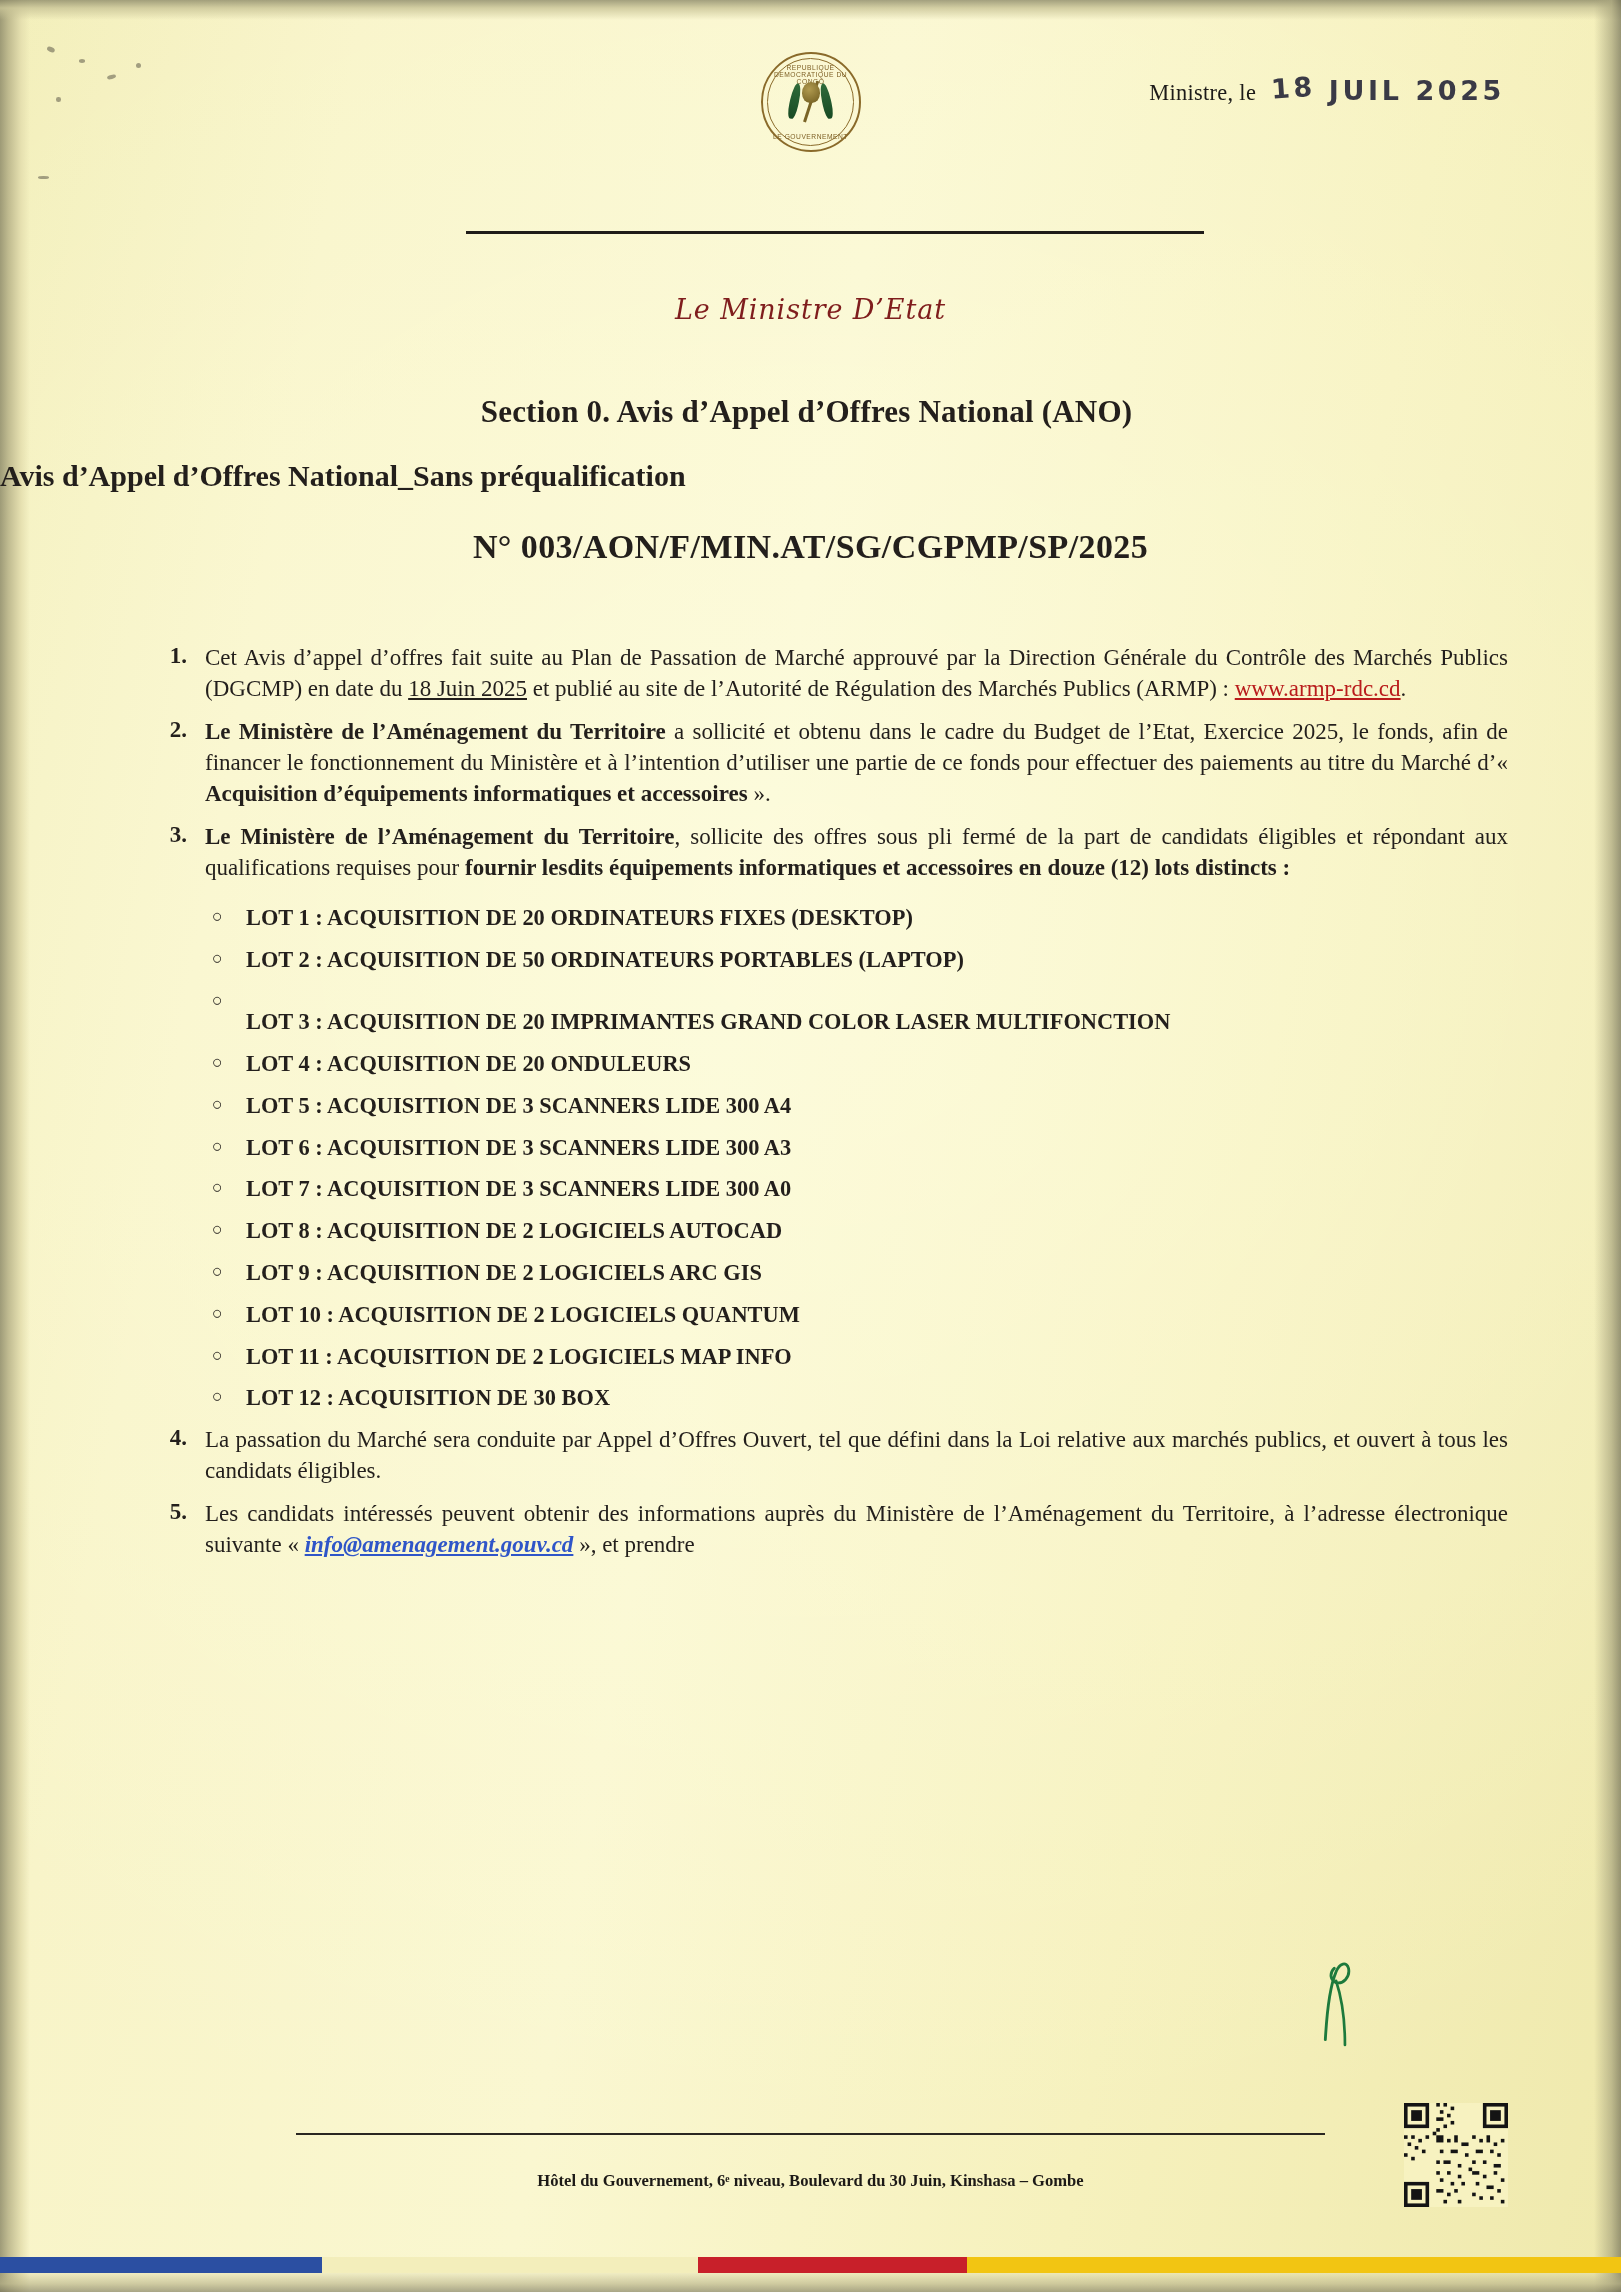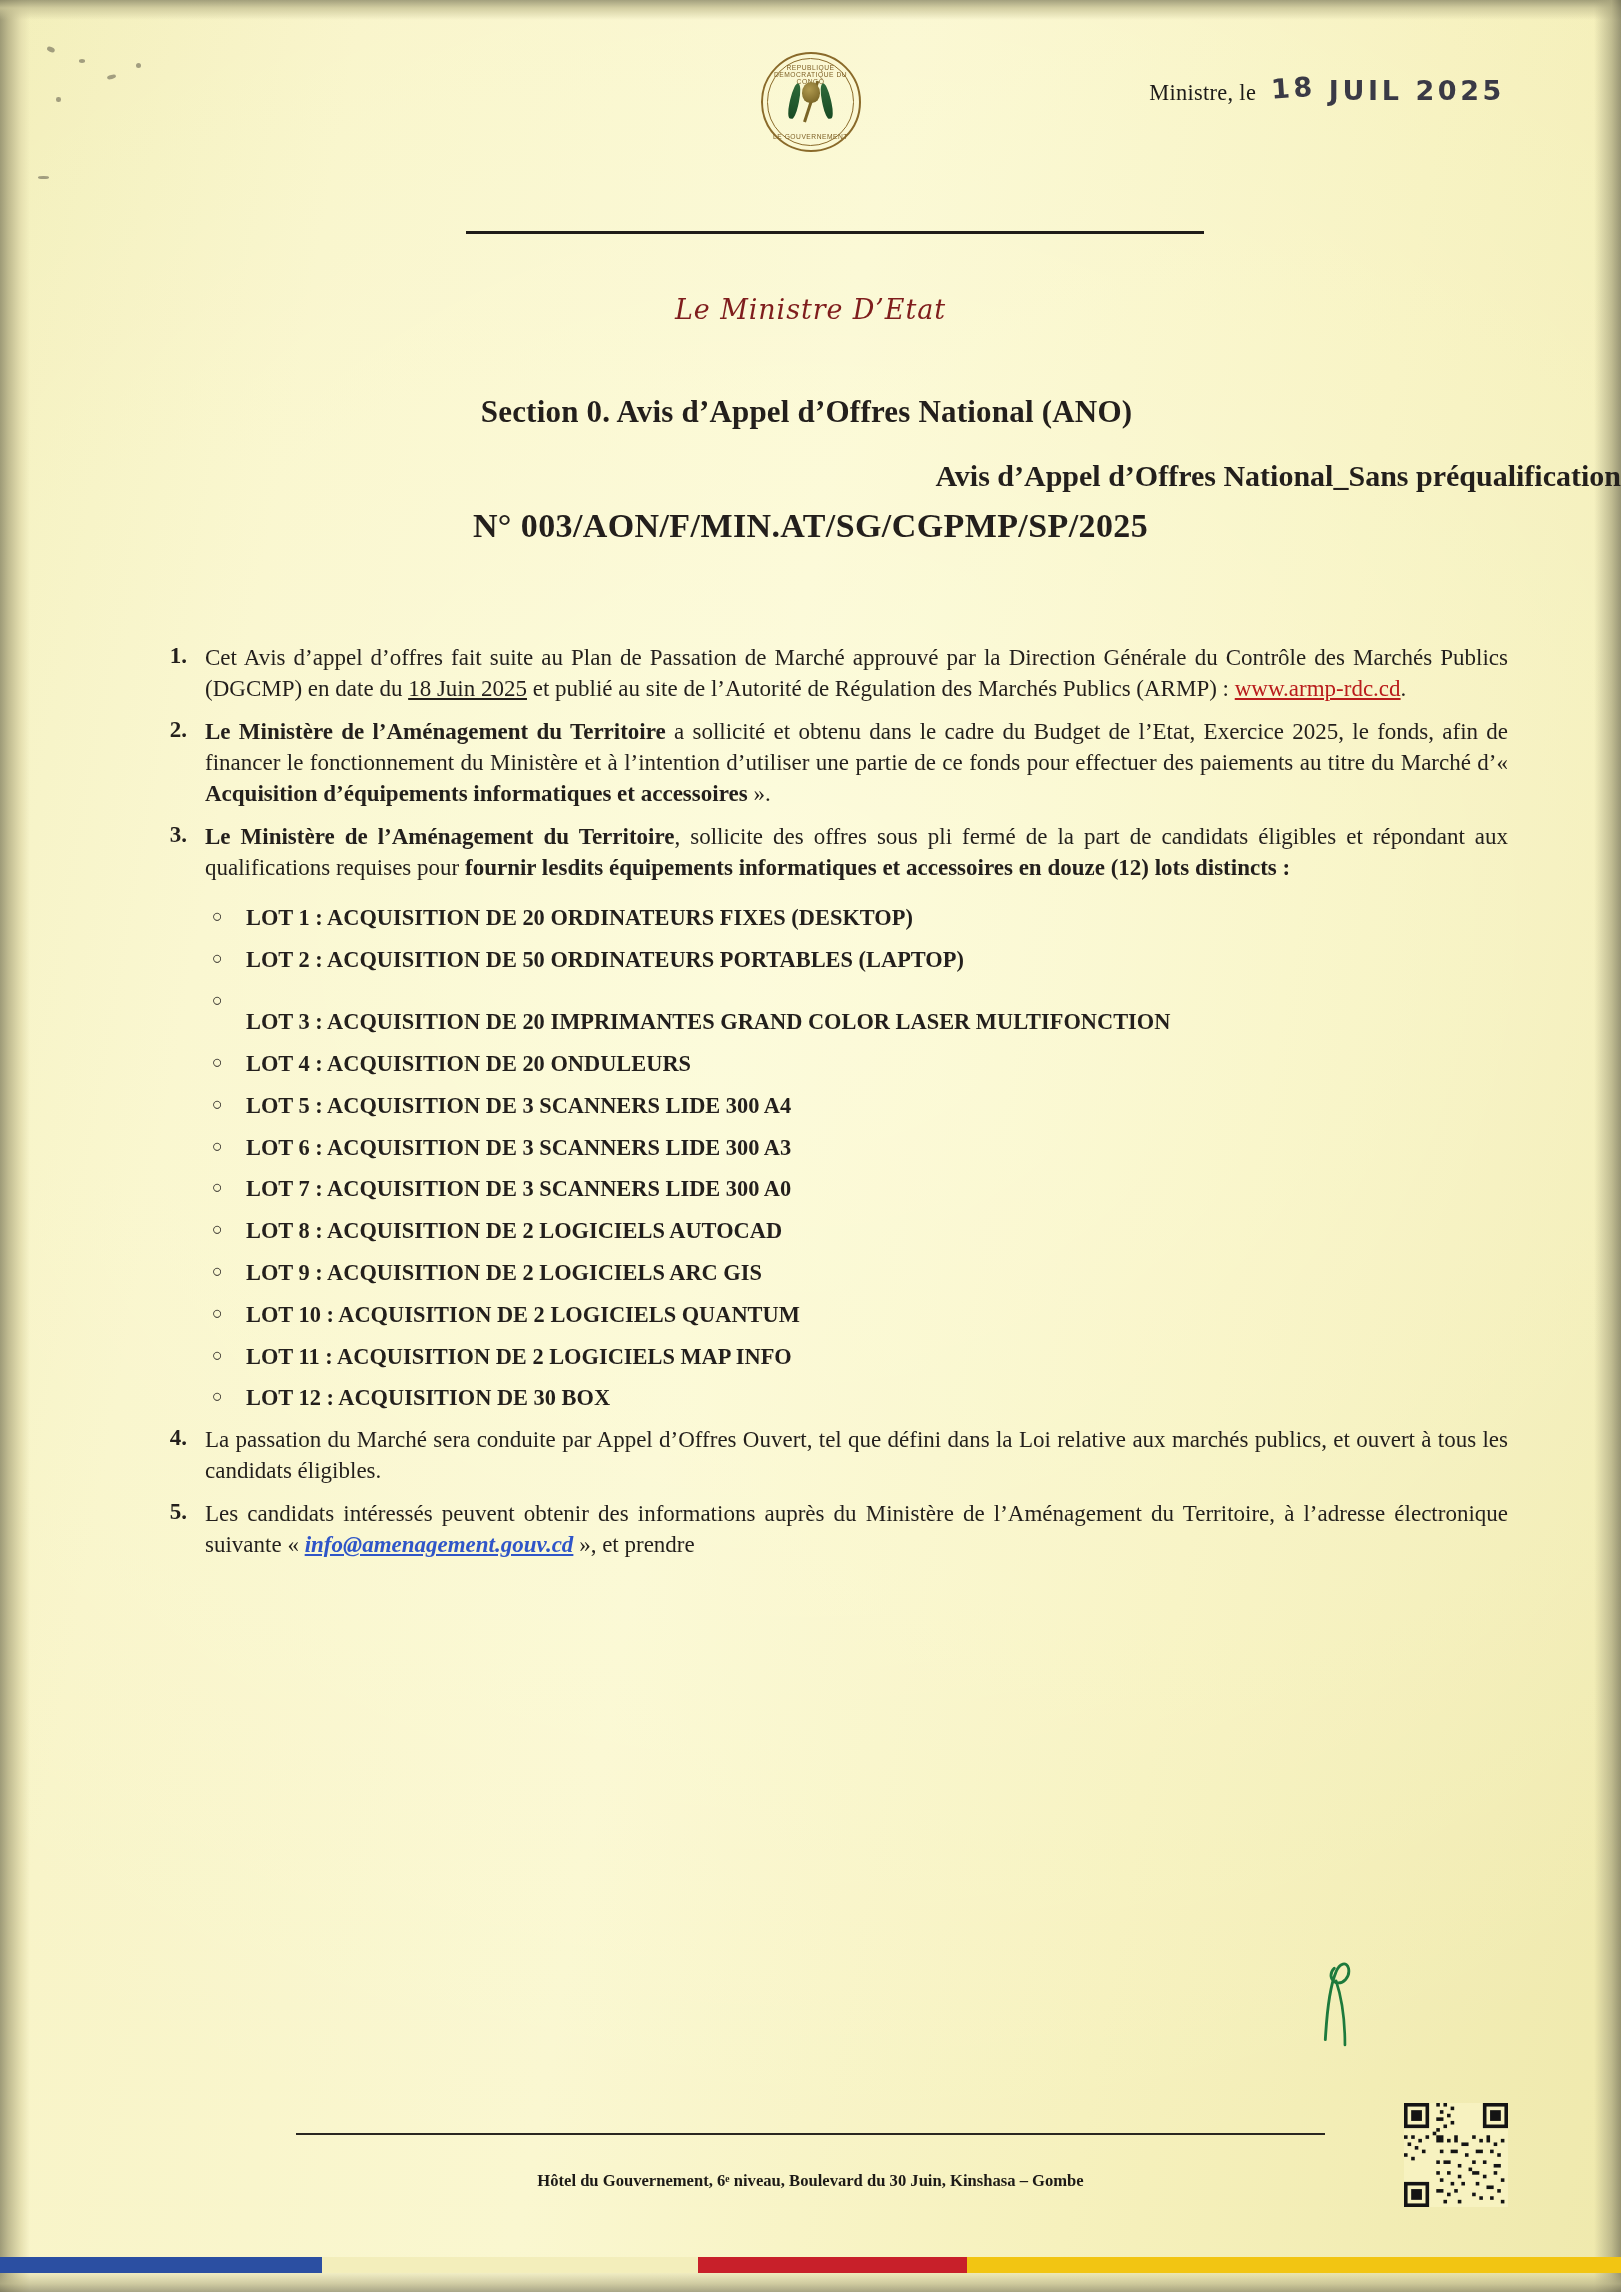--- a/index.html
+++ b/index.html
@@ -183,27 +183,27 @@
     left: 0; right: 8px;
     text-align: center;
     font-weight: bold;
     font-size: 31px;
     letter-spacing: 0.2px;
   }
   .t2 {
     position: absolute;
     top: 459px;
     left: 0; right: 0;
-    text-align: right;
+    text-align: left;
     font-weight: bold;
     font-size: 30px;
   }
   .t3 {
     position: absolute;
-    top: 507px;
+    top: 528px;
     left: 0; right: 0;
     text-align: center;
     font-weight: bold;
     font-size: 34px;
     letter-spacing: 0.4px;
   }
 
   
   .body {
     position: absolute;

